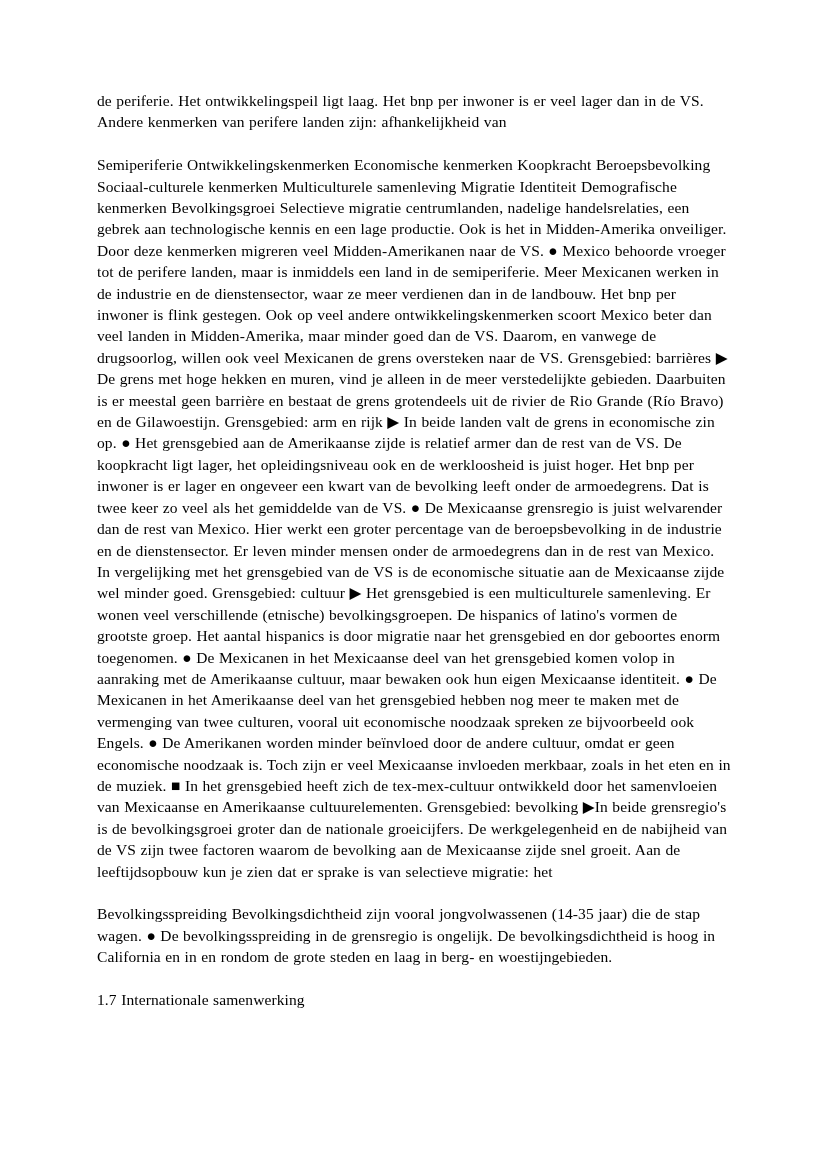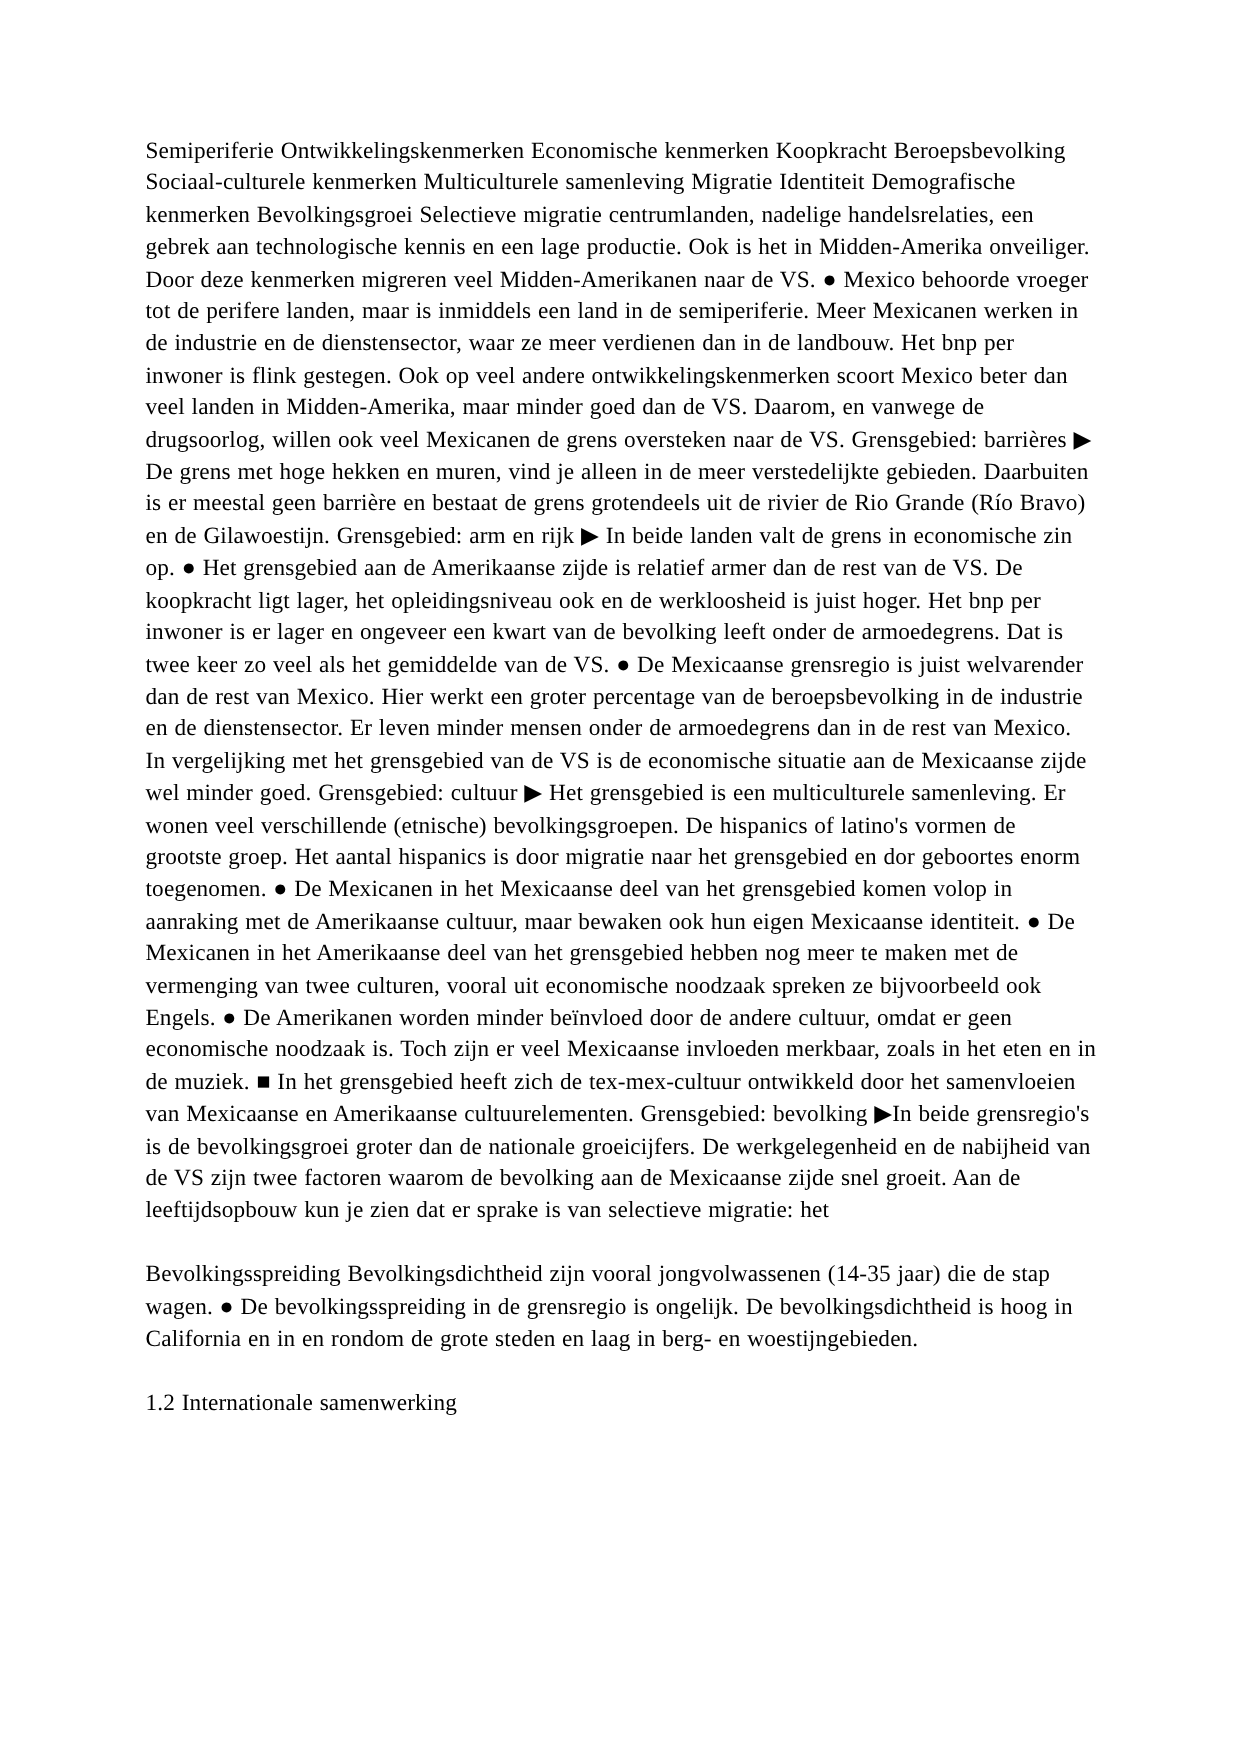--- a/index.html
+++ b/index.html
@@ -34,17 +34,18 @@
   }
   .content p:last-child {
     margin-bottom: 0;
   }
 </style>
 </head>
 <body>
 
 <div class="page">
   <div class="content">
+    <p>de periferie. Het ontwikkelingspeil ligt laag. Het bnp per inwoner is er veel lager dan in de VS. Andere kenmerken van perifere landen zijn: afhankelijkheid van</p>
     <p>Semiperiferie Ontwikkelingskenmerken Economische kenmerken Koopkracht Beroepsbevolking Sociaal-culturele kenmerken Multiculturele samenleving Migratie Identiteit Demografische kenmerken Bevolkingsgroei Selectieve migratie centrumlanden, nadelige handelsrelaties, een gebrek aan technologische kennis en een lage productie. Ook is het in Midden-Amerika onveiliger. Door deze kenmerken migreren veel Midden-Amerikanen naar de VS. ● Mexico behoorde vroeger tot de perifere landen, maar is inmiddels een land in de semiperiferie. Meer Mexicanen werken in de industrie en de dienstensector, waar ze meer verdienen dan in de landbouw. Het bnp per inwoner is flink gestegen. Ook op veel andere ontwikkelingskenmerken scoort Mexico beter dan veel landen in Midden-Amerika, maar minder goed dan de VS. Daarom, en vanwege de drugsoorlog, willen ook veel Mexicanen de grens oversteken naar de VS. Grensgebied: barrières ▶ De grens met hoge hekken en muren, vind je alleen in de meer verstedelijkte gebieden. Daarbuiten is er meestal geen barrière en bestaat de grens grotendeels uit de rivier de Rio Grande (Río Bravo) en de Gilawoestijn. Grensgebied: arm en rijk ▶ In beide landen valt de grens in economische zin op. ● Het grensgebied aan de Amerikaanse zijde is relatief armer dan de rest van de VS. De koopkracht ligt lager, het opleidingsniveau ook en de werkloosheid is juist hoger. Het bnp per inwoner is er lager en ongeveer een kwart van de bevolking leeft onder de armoedegrens. Dat is twee keer zo veel als het gemiddelde van de VS. ● De Mexicaanse grensregio is juist welvarender dan de rest van Mexico. Hier werkt een groter percentage van de beroepsbevolking in de industrie en de dienstensector. Er leven minder mensen onder de armoedegrens dan in de rest van Mexico. In vergelijking met het grensgebied van de VS is de economische situatie aan de Mexicaanse zijde wel minder goed. Grensgebied: cultuur ▶ Het grensgebied is een multiculturele samenleving. Er wonen veel verschillende (etnische) bevolkingsgroepen. De hispanics of latino's vormen de grootste groep. Het aantal hispanics is door migratie naar het grensgebied en dor geboortes enorm toegenomen. ● De Mexicanen in het Mexicaanse deel van het grensgebied komen volop in aanraking met de Amerikaanse cultuur, maar bewaken ook hun eigen Mexicaanse identiteit. ● De Mexicanen in het Amerikaanse deel van het grensgebied hebben nog meer te maken met de vermenging van twee culturen, vooral uit economische noodzaak spreken ze bijvoorbeeld ook Engels. ● De Amerikanen worden minder beïnvloed door de andere cultuur, omdat er geen economische noodzaak is. Toch zijn er veel Mexicaanse invloeden merkbaar, zoals in het eten en in de muziek. ■ In het grensgebied heeft zich de tex-mex-cultuur ontwikkeld door het samenvloeien van Mexicaanse en Amerikaanse cultuurelementen. Grensgebied: bevolking ▶In beide grensregio's is de bevolkingsgroei groter dan de nationale groeicijfers. De werkgelegenheid en de nabijheid van de VS zijn twee factoren waarom de bevolking aan de Mexicaanse zijde snel groeit. Aan de leeftijdsopbouw kun je zien dat er sprake is van selectieve migratie: het</p>
     <p>Bevolkingsspreiding Bevolkingsdichtheid zijn vooral jongvolwassenen (14-35 jaar) die de stap wagen. ● De bevolkingsspreiding in de grensregio is ongelijk. De bevolkingsdichtheid is hoog in California en in en rondom de grote steden en laag in berg- en woestijngebieden.</p>
-    <p>1.2 Internationale samenwerking</p>
+    <p>1.7 Internationale samenwerking</p>
   </div>
 </div>
 
 </body></html>

